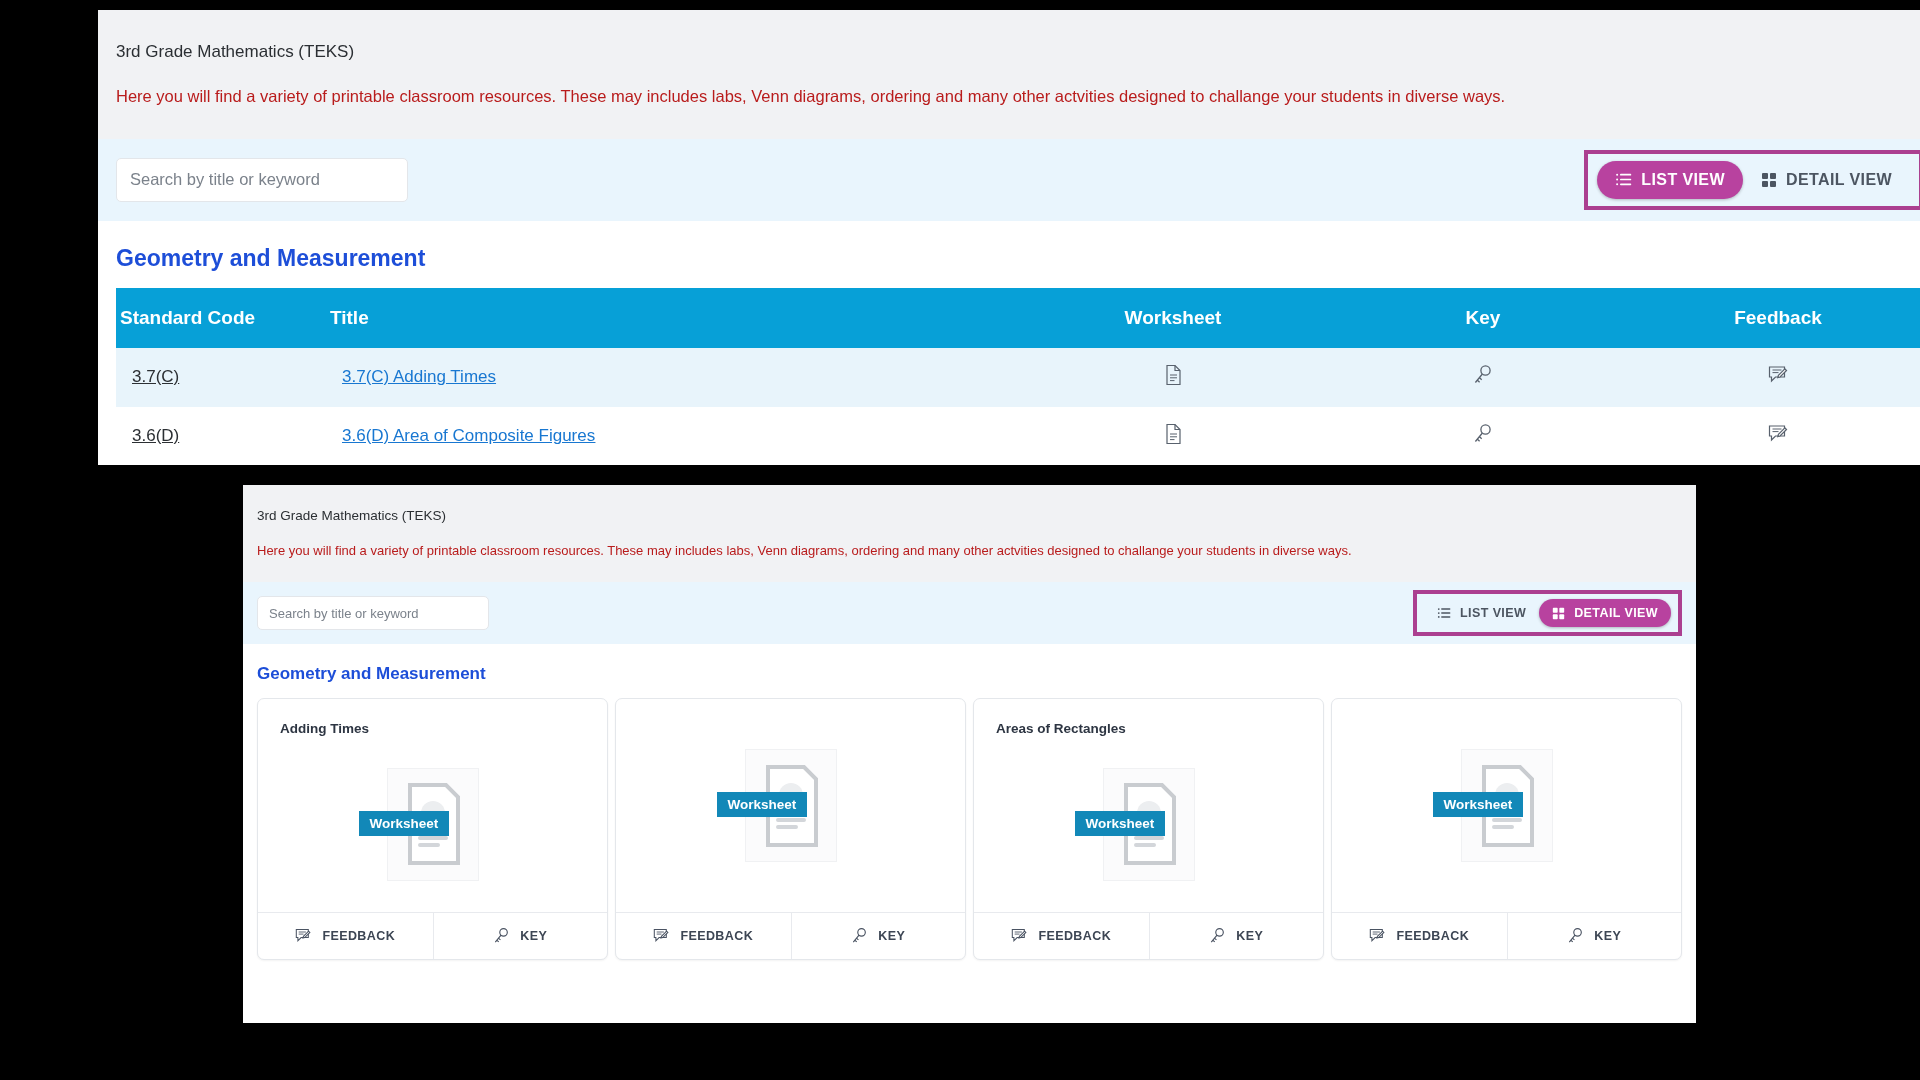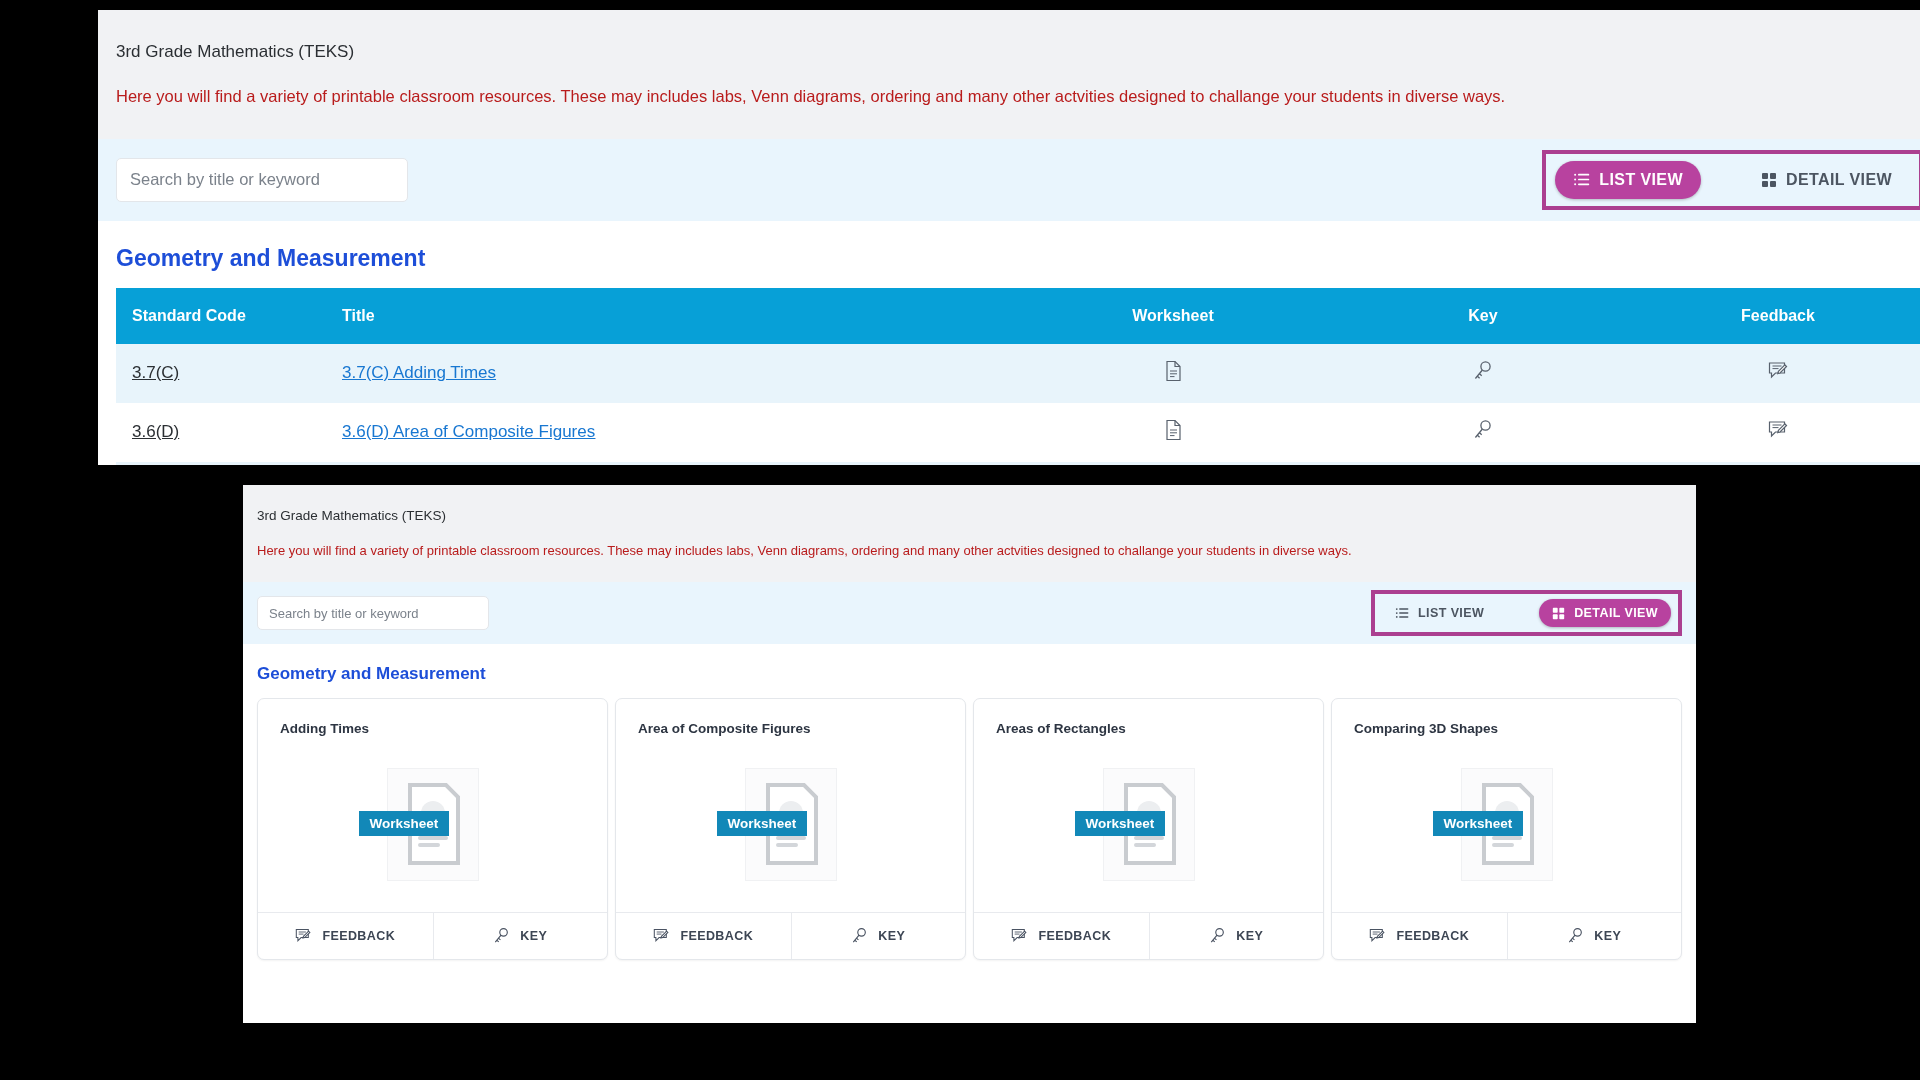--- a/index.html
+++ b/index.html
@@ -101,21 +101,20 @@
     align-items: center;
   }
   #panel-list .switch-ring   { padding: 7px 9px; }
   #panel-detail .switch-ring { padding: 5px 7px; }
 
   .switch-group {
     display: inline-flex;
     align-items: center;
     background: transparent;
     border-radius: 24px;
-    gap: 42px;
   }
 
   .switch-btn {
     display: inline-flex;
     align-items: center;
     gap: 9px;
     border: none;
     background: transparent;
     color: #4c5561;
     font-family: "Liberation Sans", sans-serif;
@@ -143,24 +142,24 @@
   }
   #panel-list .section-head   { font-size: 23px; padding: 24px 18px 16px 18px; }
   #panel-detail .section-head { font-size: 17px; padding: 20px 14px 14px 14px; }
 
   
   .table-wrap { padding: 0 18px; }
   table.res-table { width: 100%; border-collapse: collapse; table-layout: fixed; }
   table.res-table thead th {
     background: #07a0d7;
     color: #ffffff;
-    font-size: 16px;
+    font-size: 19px;
     font-weight: bold;
     text-align: left;
-    padding: 19px 16px;
+    padding: 19px 4px;
   }
   table.res-table thead th.c-center { text-align: center; }
   table.res-table tbody td {
     font-size: 17px;
     color: #2b2f33;
     padding: 16px 16px;
     text-align: left;
     text-decoration: underline;
   }
   table.res-table tbody td.c-center { text-align: center; }
@@ -473,21 +472,20 @@
                 <circle cx="12.5" cy="6.5" r="4.6"></circle>
                   <path d="M9.4 10l-7 8.5M4.2 16l2.4 2.2M6.3 13.6l2.4 2.2"></path>
               </svg>
             </span>
             <span>KEY</span>
           </button>
         </div>
       </div>
 
       <div class="card">
-        <div class="card-title">Area of Composite Figures</div>
         <div class="card-thumb">
           <div class="thumb-box">
             <svg width="66" height="86" viewBox="0 0 66 86" fill="none">
               <path d="M10 4h36l12 12v66H10z" stroke="#c9ccd0" stroke-width="4" fill="#ffffff"></path>
               <circle cx="33" cy="32" r="12" fill="#eceef0"></circle>
               <path d="M20 50h26M20 57h26M20 64h18" stroke="#d3d6da" stroke-width="4" stroke-linecap="round"></path>
             </svg>
             <div class="thumb-badge">Worksheet</div>
           </div>
         </div>
@@ -543,21 +541,20 @@
                 <circle cx="12.5" cy="6.5" r="4.6"></circle>
                   <path d="M9.4 10l-7 8.5M4.2 16l2.4 2.2M6.3 13.6l2.4 2.2"></path>
               </svg>
             </span>
             <span>KEY</span>
           </button>
         </div>
       </div>
 
       <div class="card">
-        <div class="card-title">Comparing 3D Shapes</div>
         <div class="card-thumb">
           <div class="thumb-box">
             <svg width="66" height="86" viewBox="0 0 66 86" fill="none">
               <path d="M10 4h36l12 12v66H10z" stroke="#c9ccd0" stroke-width="4" fill="#ffffff"></path>
               <circle cx="33" cy="32" r="12" fill="#eceef0"></circle>
               <path d="M20 50h26M20 57h26M20 64h18" stroke="#d3d6da" stroke-width="4" stroke-linecap="round"></path>
             </svg>
             <div class="thumb-badge">Worksheet</div>
           </div>
         </div>

